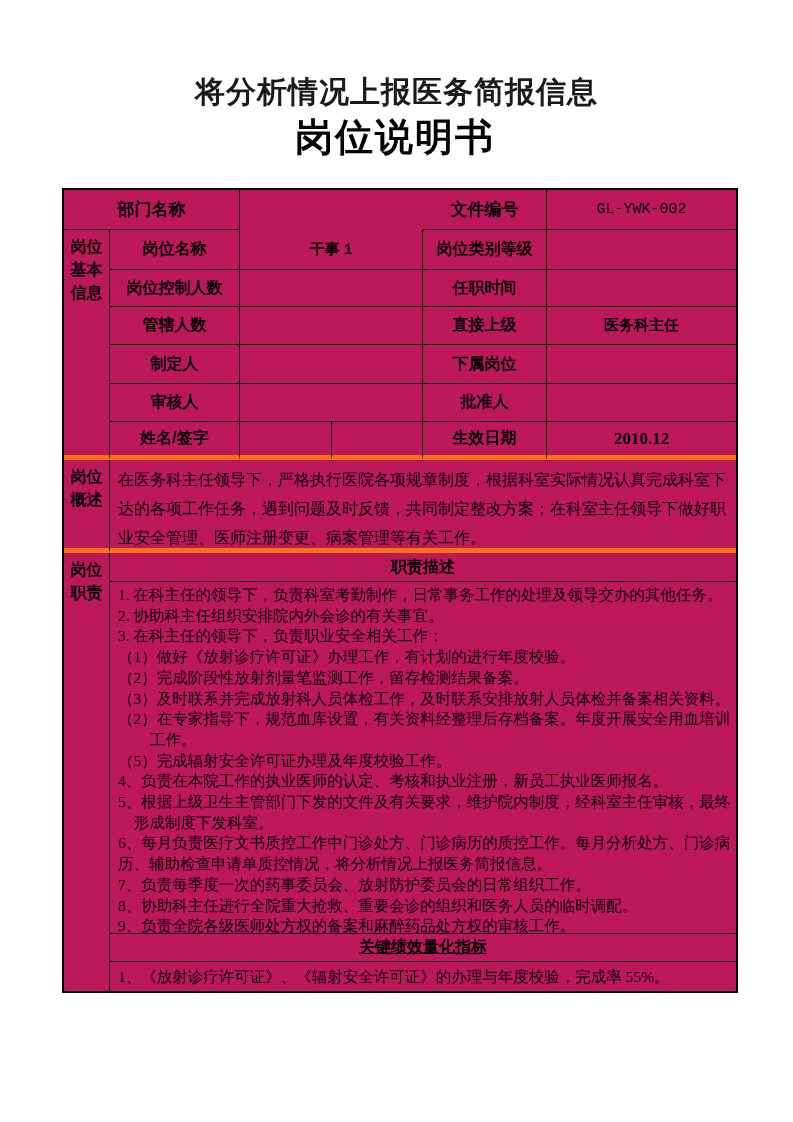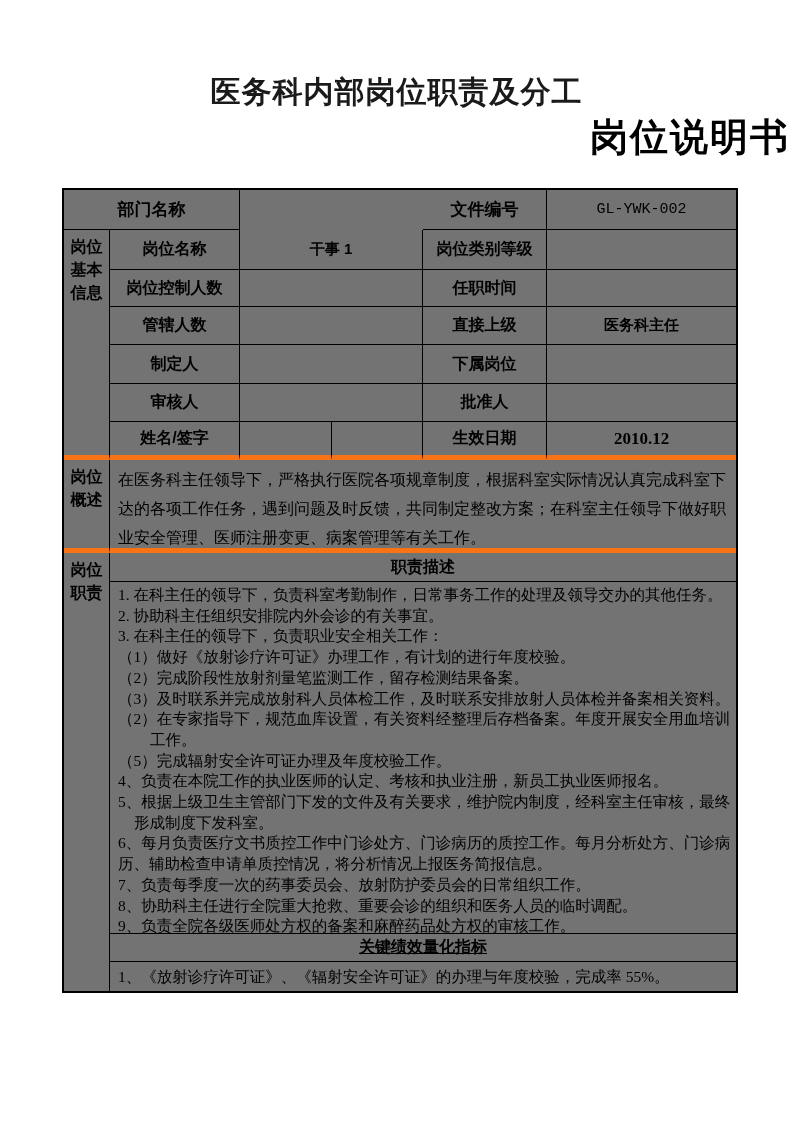--- a/index.html
+++ b/index.html
@@ -20,36 +20,36 @@
     text-align: center;
     font-family: "Liberation Serif", "DejaVu Serif", serif;
     font-size: 30px;
     font-weight: 600;
     letter-spacing: 1px;
     color: #1a1a1a;
   }
   .doc-subtitle {
     position: absolute;
     top: 112px; left: 0; width: 790px;
-    text-align: right;
+    text-align: center;
     font-family: Liberation Sans, sans-serif;
     font-size: 38px;
     font-weight: 900;
     letter-spacing: 2px;
     color: #000;
   }
   .form-table {
     position: absolute;
     left: 62px; top: 188px;
     width: 676px; height: 805px;
     border: 2px solid #000;
     display: grid;
     grid-template-columns: 46px 130px 92px 91px 124px 189px;
     grid-template-rows: 40px 40px 37px 38px 39px 38px 38px 93px 29px 352px 28px 29px;
-    background: #737373;
+    background: #be185d;
   }
   .cell {
     overflow: hidden;
     display: flex;
     align-items: center;
     justify-content: center;
     text-align: center;
   }
   .br  { border-right: 1px solid #000; }
   .bb  { border-bottom: 1px solid #000; }
@@ -112,21 +112,21 @@
     font-size: 15.5px;
     line-height: 21px;
     overflow: hidden;
   }
 </style>
 </head>
 <body>
 
 <div class="page">
 
-  <div class="doc-title">医务科内部岗位职责及分工</div>
+  <div class="doc-title">将分析情况上报医务简报信息</div>
   <div class="doc-subtitle">岗位说明书</div>
 
   <div class="form-table">
 
     <div class="cell lbl lbl-lg br bb" style="grid-column:1/3; grid-row:1;">部门名称</div>
     <div class="cell lbl lbl-lg br bb" style="grid-column:5; grid-row:1;">文件编号</div>
     <div class="cell val-code bb" style="grid-column:6; grid-row:1;">GL-YWK-002</div>
 
     <div class="side-lbl br bb-thk" style="grid-column:1; grid-row:2/8;">岗位基本信息</div>
 

